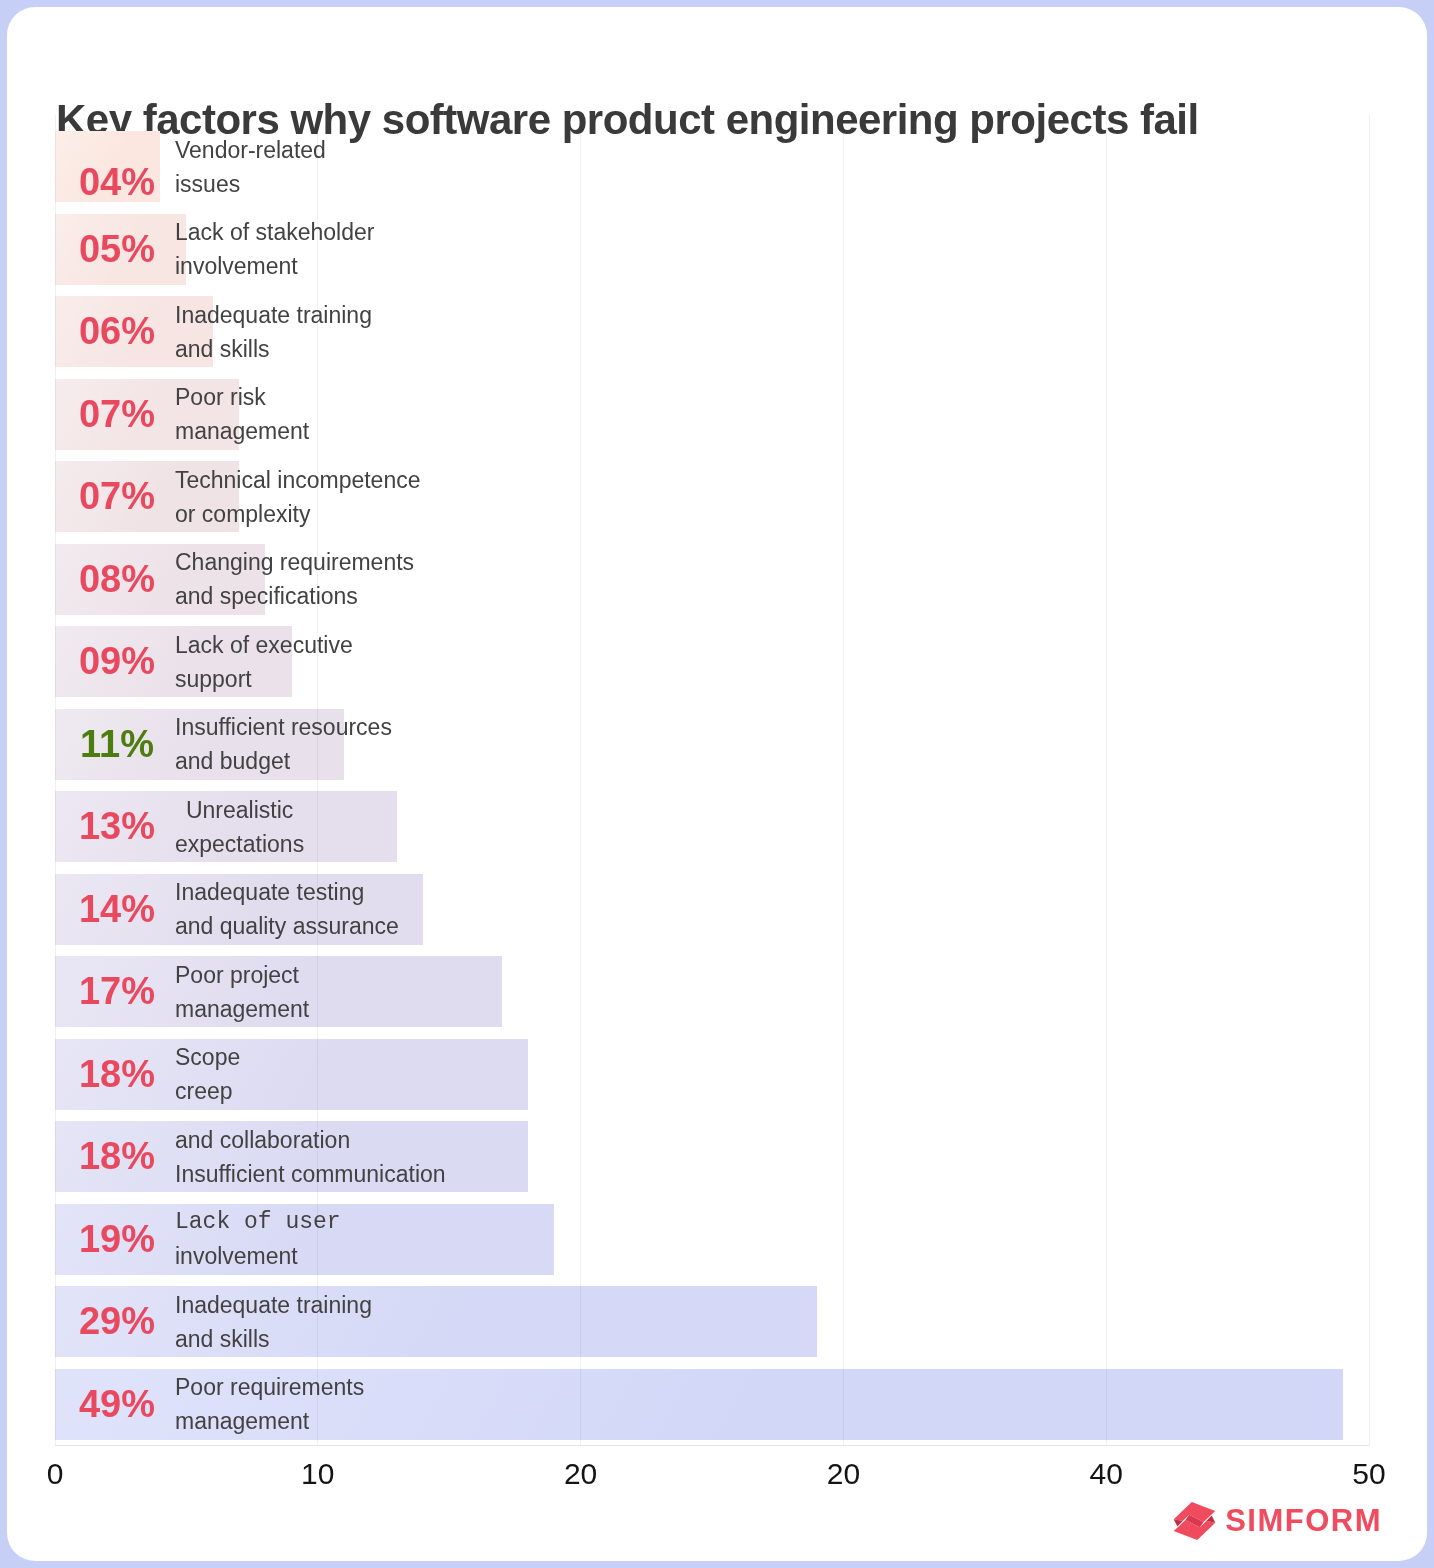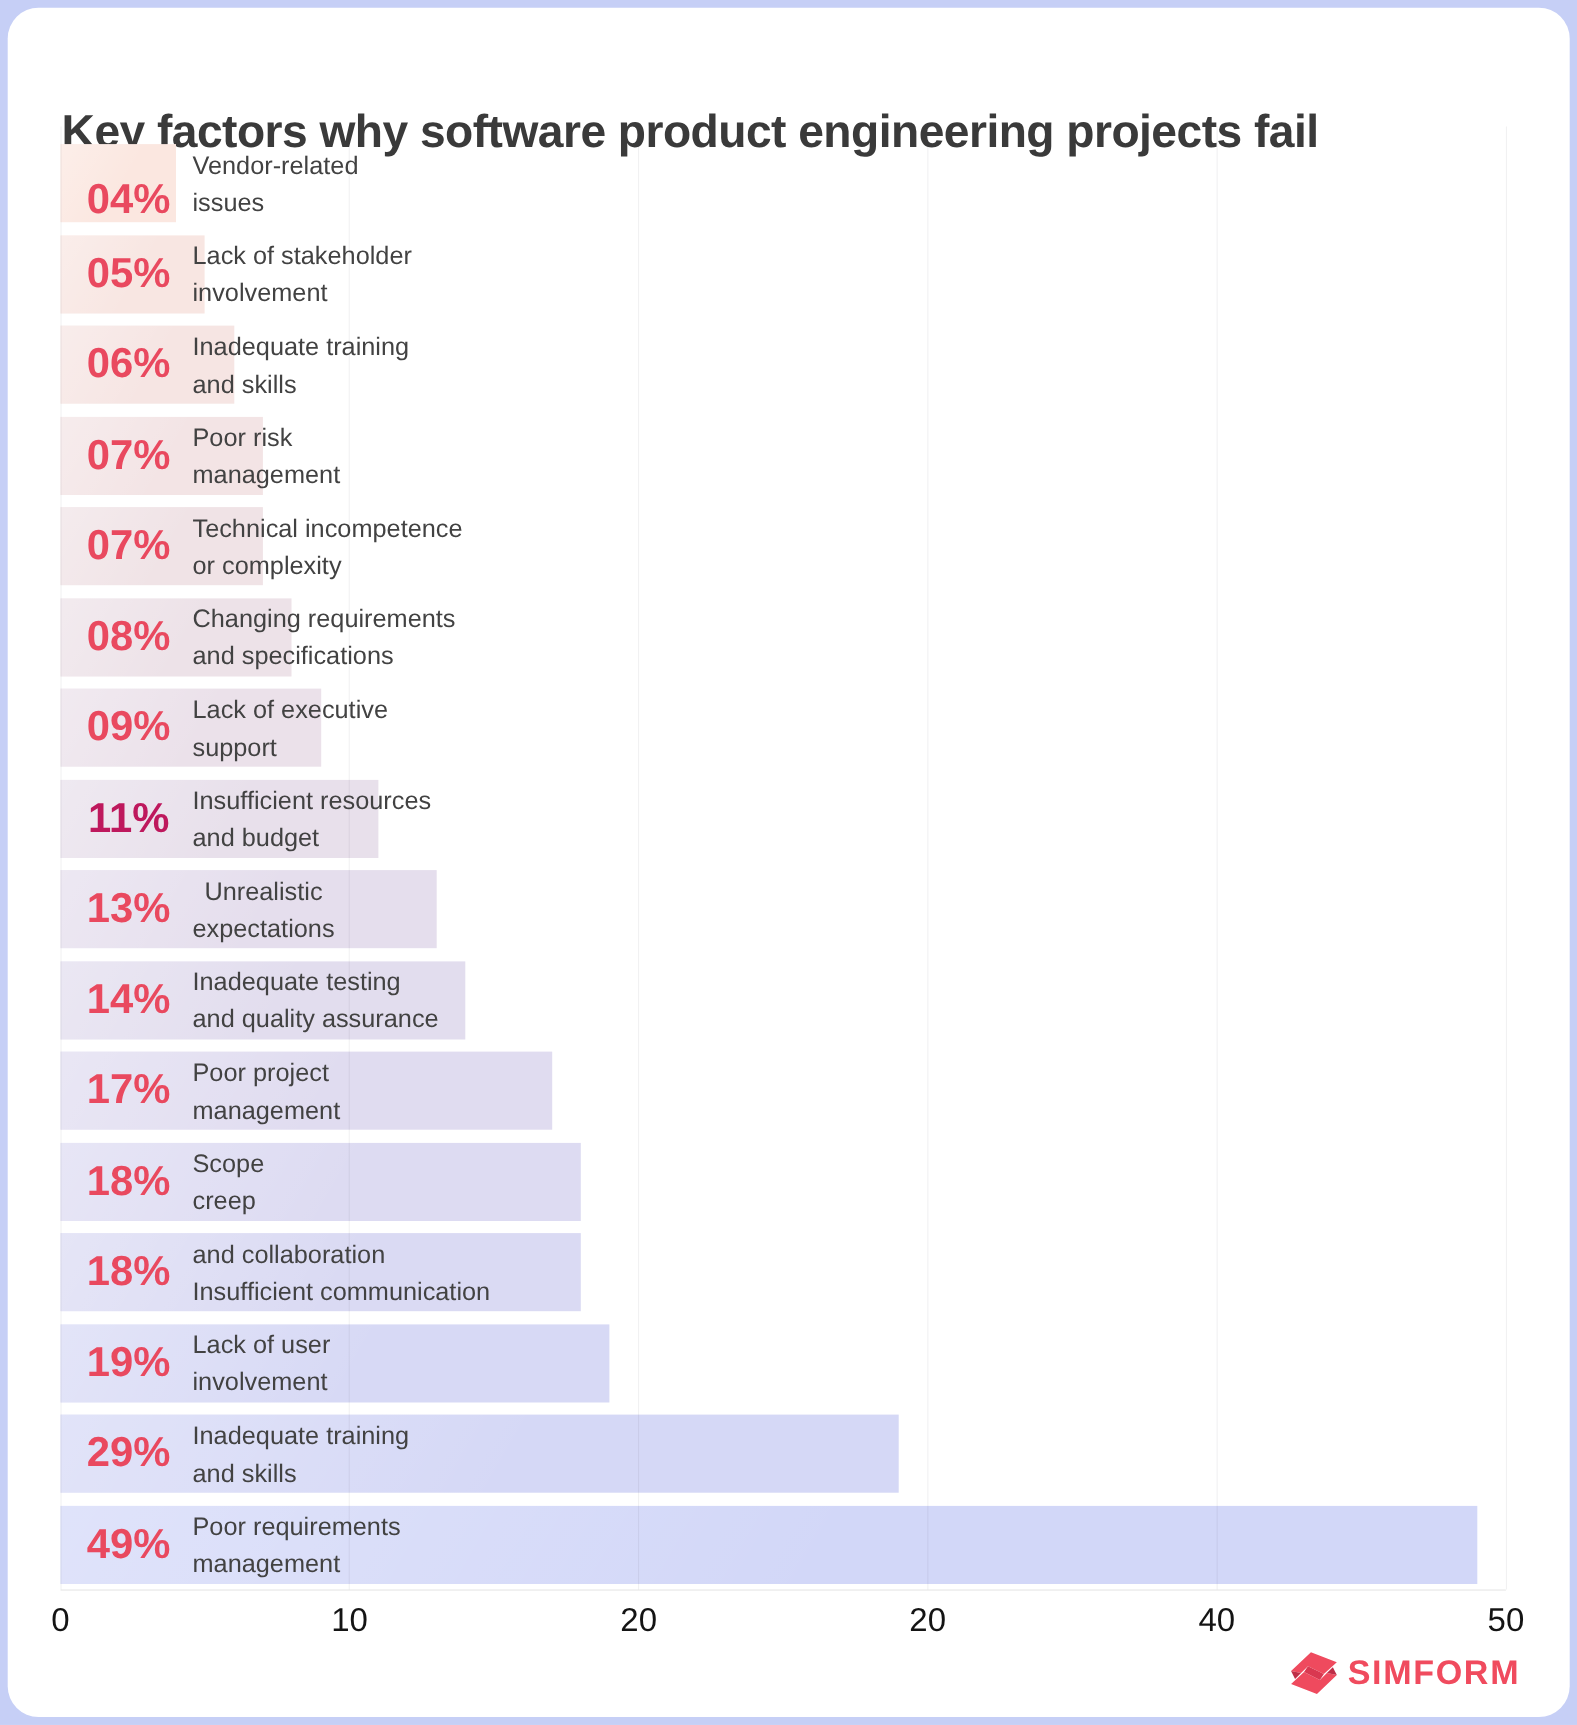--- a/index.html
+++ b/index.html
@@ -177,21 +177,21 @@
       <div class="bar-row" style="top: 511px;">
         <div class="bar" style="width: 236.52px; background-color: rgb(235, 225, 234);"></div>
         <div class="value-label" style="color: rgb(233, 73, 95);">09%</div>
         <div class="category-label" style="color: rgb(66, 66, 66);">
           <span style="display: block;">Lack of executive</span>
           <span style="display: block;">support</span>
         </div>
       </div>
       <div class="bar-row" style="top: 593.5px;">
         <div class="bar" style="width: 289.08px; background-color: rgb(232, 224, 235);"></div>
-        <div class="value-label" style="color: #be185d;">11%</div>
+        <div class="value-label" style="color: #4d7c0f;">11%</div>
         <div class="category-label" style="color: rgb(66, 66, 66);">
           <span style="display: block;">Insufficient resources</span>
           <span style="display: block;">and budget</span>
         </div>
       </div>
       <div class="bar-row" style="top: 676px; text-align: center;">
         <div class="bar" style="width: 341.64px; background-color: rgb(229, 222, 237);"></div>
         <div class="value-label" style="color: rgb(233, 73, 95);">13%</div>
         <div class="category-label" style="color: rgb(66, 66, 66);">
           <span style="display: block;">Unrealistic</span>
@@ -227,21 +227,21 @@
         <div class="value-label" style="color: rgb(233, 73, 95);">18%</div>
         <div class="category-label" style="color: rgb(66, 66, 66);">
           <span style="display: block;">and collaboration</span>
           <span style="display: block;">Insufficient communication</span>
         </div>
       </div>
       <div class="bar-row" style="top: 1088.5px;">
         <div class="bar" style="width: 499.32px; background-color: rgb(215, 217, 245);"></div>
         <div class="value-label" style="color: rgb(233, 73, 95);">19%</div>
         <div class="category-label" style="color: rgb(66, 66, 66);">
-          <span style="display: block;">Lack of user</span>
+          <span style="display: block; font-family: Liberation Mono, monospace;">Lack of user</span>
           <span style="display: block;">involvement</span>
         </div>
       </div>
       <div class="bar-row" style="top: 1171px;">
         <div class="bar" style="width: 762.12px; background-color: rgb(213, 216, 246);"></div>
         <div class="value-label" style="color: rgb(233, 73, 95);">29%</div>
         <div class="category-label" style="color: rgb(66, 66, 66);">
           <span style="display: block;">Inadequate training</span>
           <span style="display: block;">and skills</span>
         </div>

